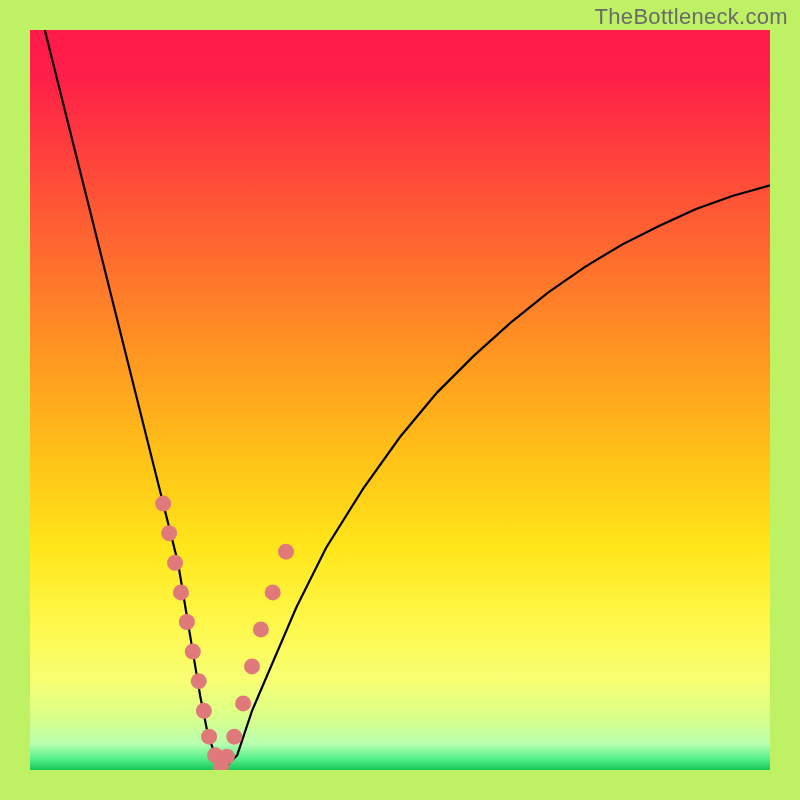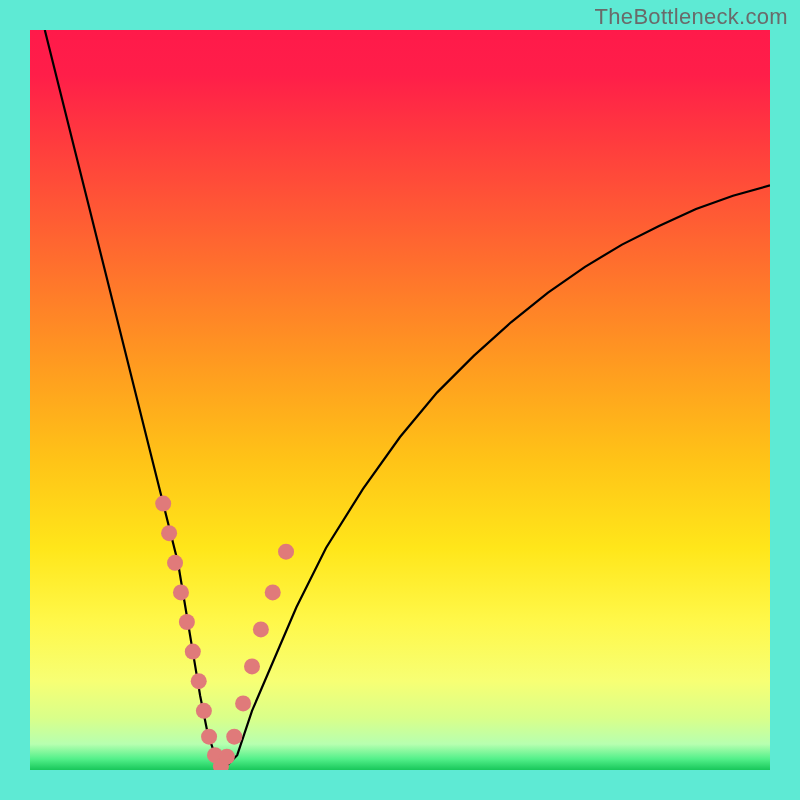--- a/index.html
+++ b/index.html
@@ -6,21 +6,21 @@
     margin: 0;
     padding: 0;
     width: 800px;
     height: 800px;
     overflow: hidden;
     font-family: Arial, Helvetica, sans-serif;
   }
   .frame {
     width: 800px;
     height: 800px;
-    background: #5eead4;
+    background: #bef264;
     position: relative;
   }
   .watermark {
     position: absolute;
     top: 4px;
     right: 12px;
     color: #6a6a6a;
     font-size: 22px;
     font-weight: 500;
     letter-spacing: 0.3px;

